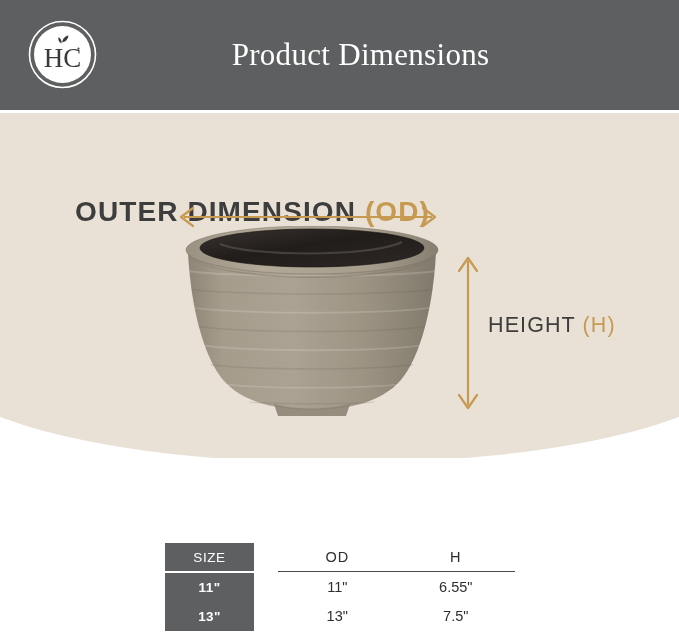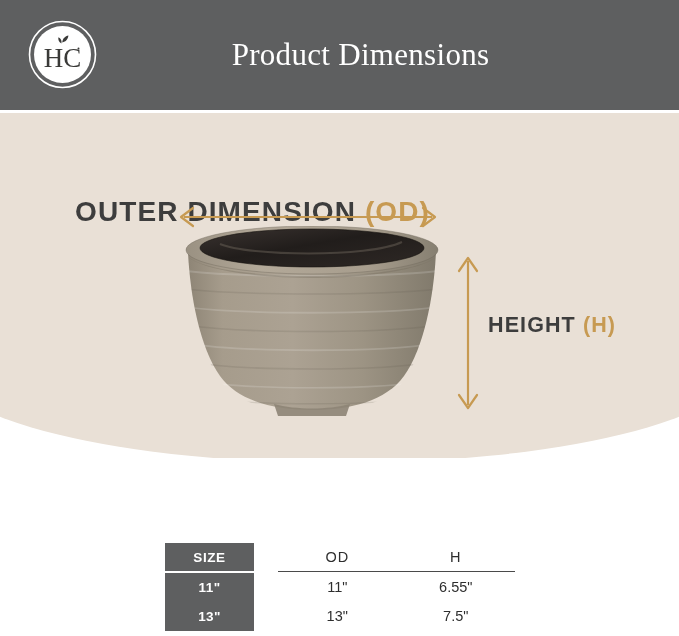--- a/index.html
+++ b/index.html
@@ -129,21 +129,21 @@
     top: 140px;
     width: 24px;
     height: 160px;
   }
 
   .height-label {
     position: absolute;
     left: 488px;
     top: 200px;
     font-size: 21.5px;
-    font-weight: bold;
+    font-weight: normal;
     letter-spacing: 1.1px;
     color: #3d3d3d;
     white-space: nowrap;
     text-align: center;
   }
   .height-label .accent { color: #c79a52; }
 
   
   .pot {
     position: absolute;
@@ -163,21 +163,21 @@
   }
   .st-size-head {
     position: absolute;
     left: 0;
     top: 0;
     width: 89px;
     height: 28px;
     background: #5e5f60;
     color: #ffffff;
     font-size: 13.5px;
-    font-weight: bold;
+    font-weight: normal;
     letter-spacing: 0.6px;
     display: flex;
     align-items: center;
     justify-content: center;
   }
   .st-size-body {
     position: absolute;
     left: 0;
     top: 30px;
     width: 89px;

